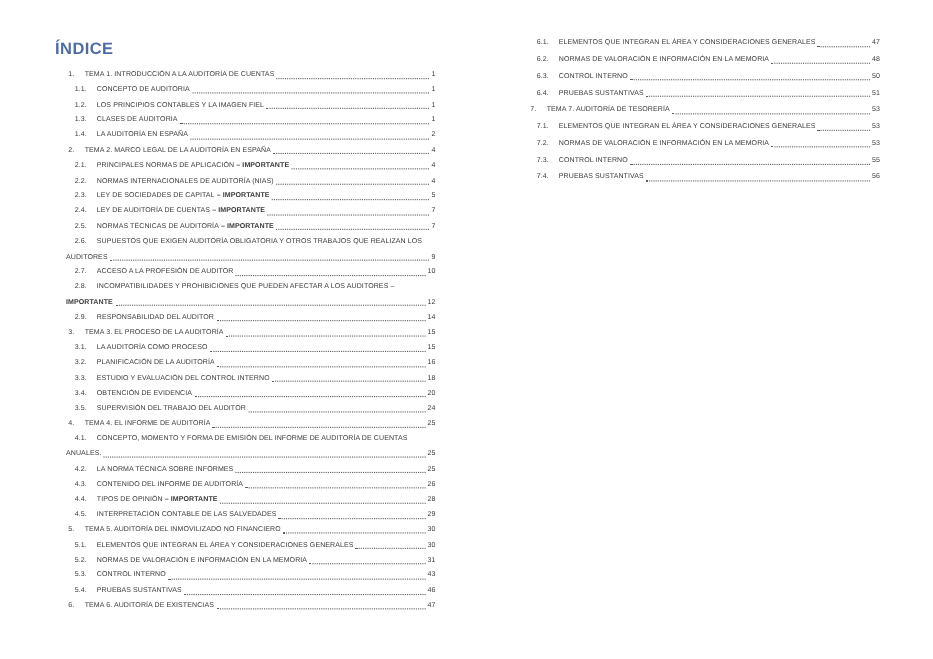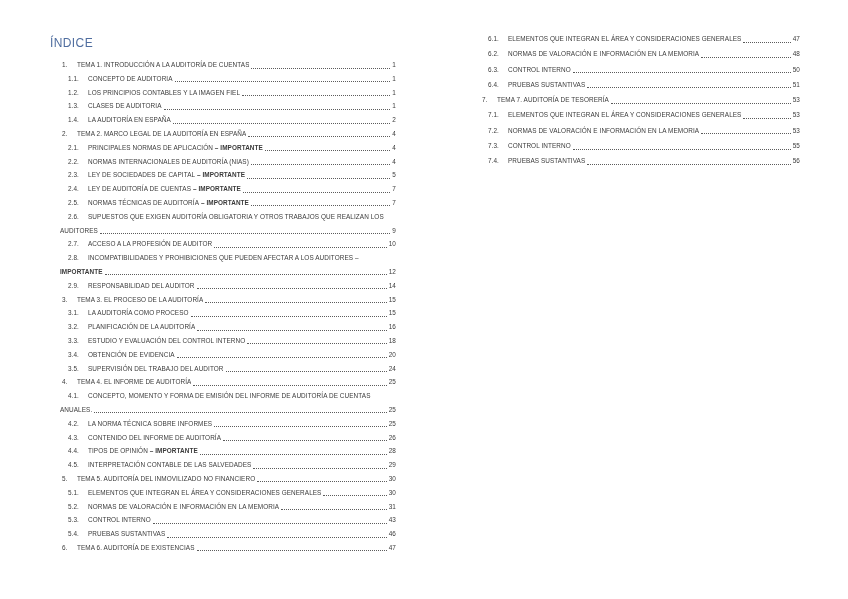--- a/index.html
+++ b/index.html
@@ -4,21 +4,21 @@
 <style>
   html,body{margin:0;padding:0;background:#ffffff;}
   .canvas{
     position:relative;width:848px;height:599px;background:#ffffff;overflow:hidden;
     font-family:"Liberation Sans", sans-serif;color:#3a3a3a;
   }
   .col{position:absolute;top:0;}
   .col-left{left:50px;top:36px;width:346px;}
   .col-right{left:470px;top:33px;width:330px;}
   .doc-title{
-    margin:0 0 9px 0;font-size:12px;font-weight:normal;color:#4f6d9f;
+    margin:0 0 9px 0;font-size:15px;font-weight:bold;color:#4f6d9f;
     letter-spacing:0.4px;
   }
   .entries{display:block;}
   .entry{
     display:flex;align-items:baseline;height:11px;margin-bottom:2.8px;
     font-size:6.4px;line-height:11px;letter-spacing:0.08px;cursor:default;
   }
   .col-right .entry{margin-bottom:4.3px;}
   .num{flex:none;white-space:nowrap;}
   .lvl1 > .num{margin-left:12px;width:15px;}

